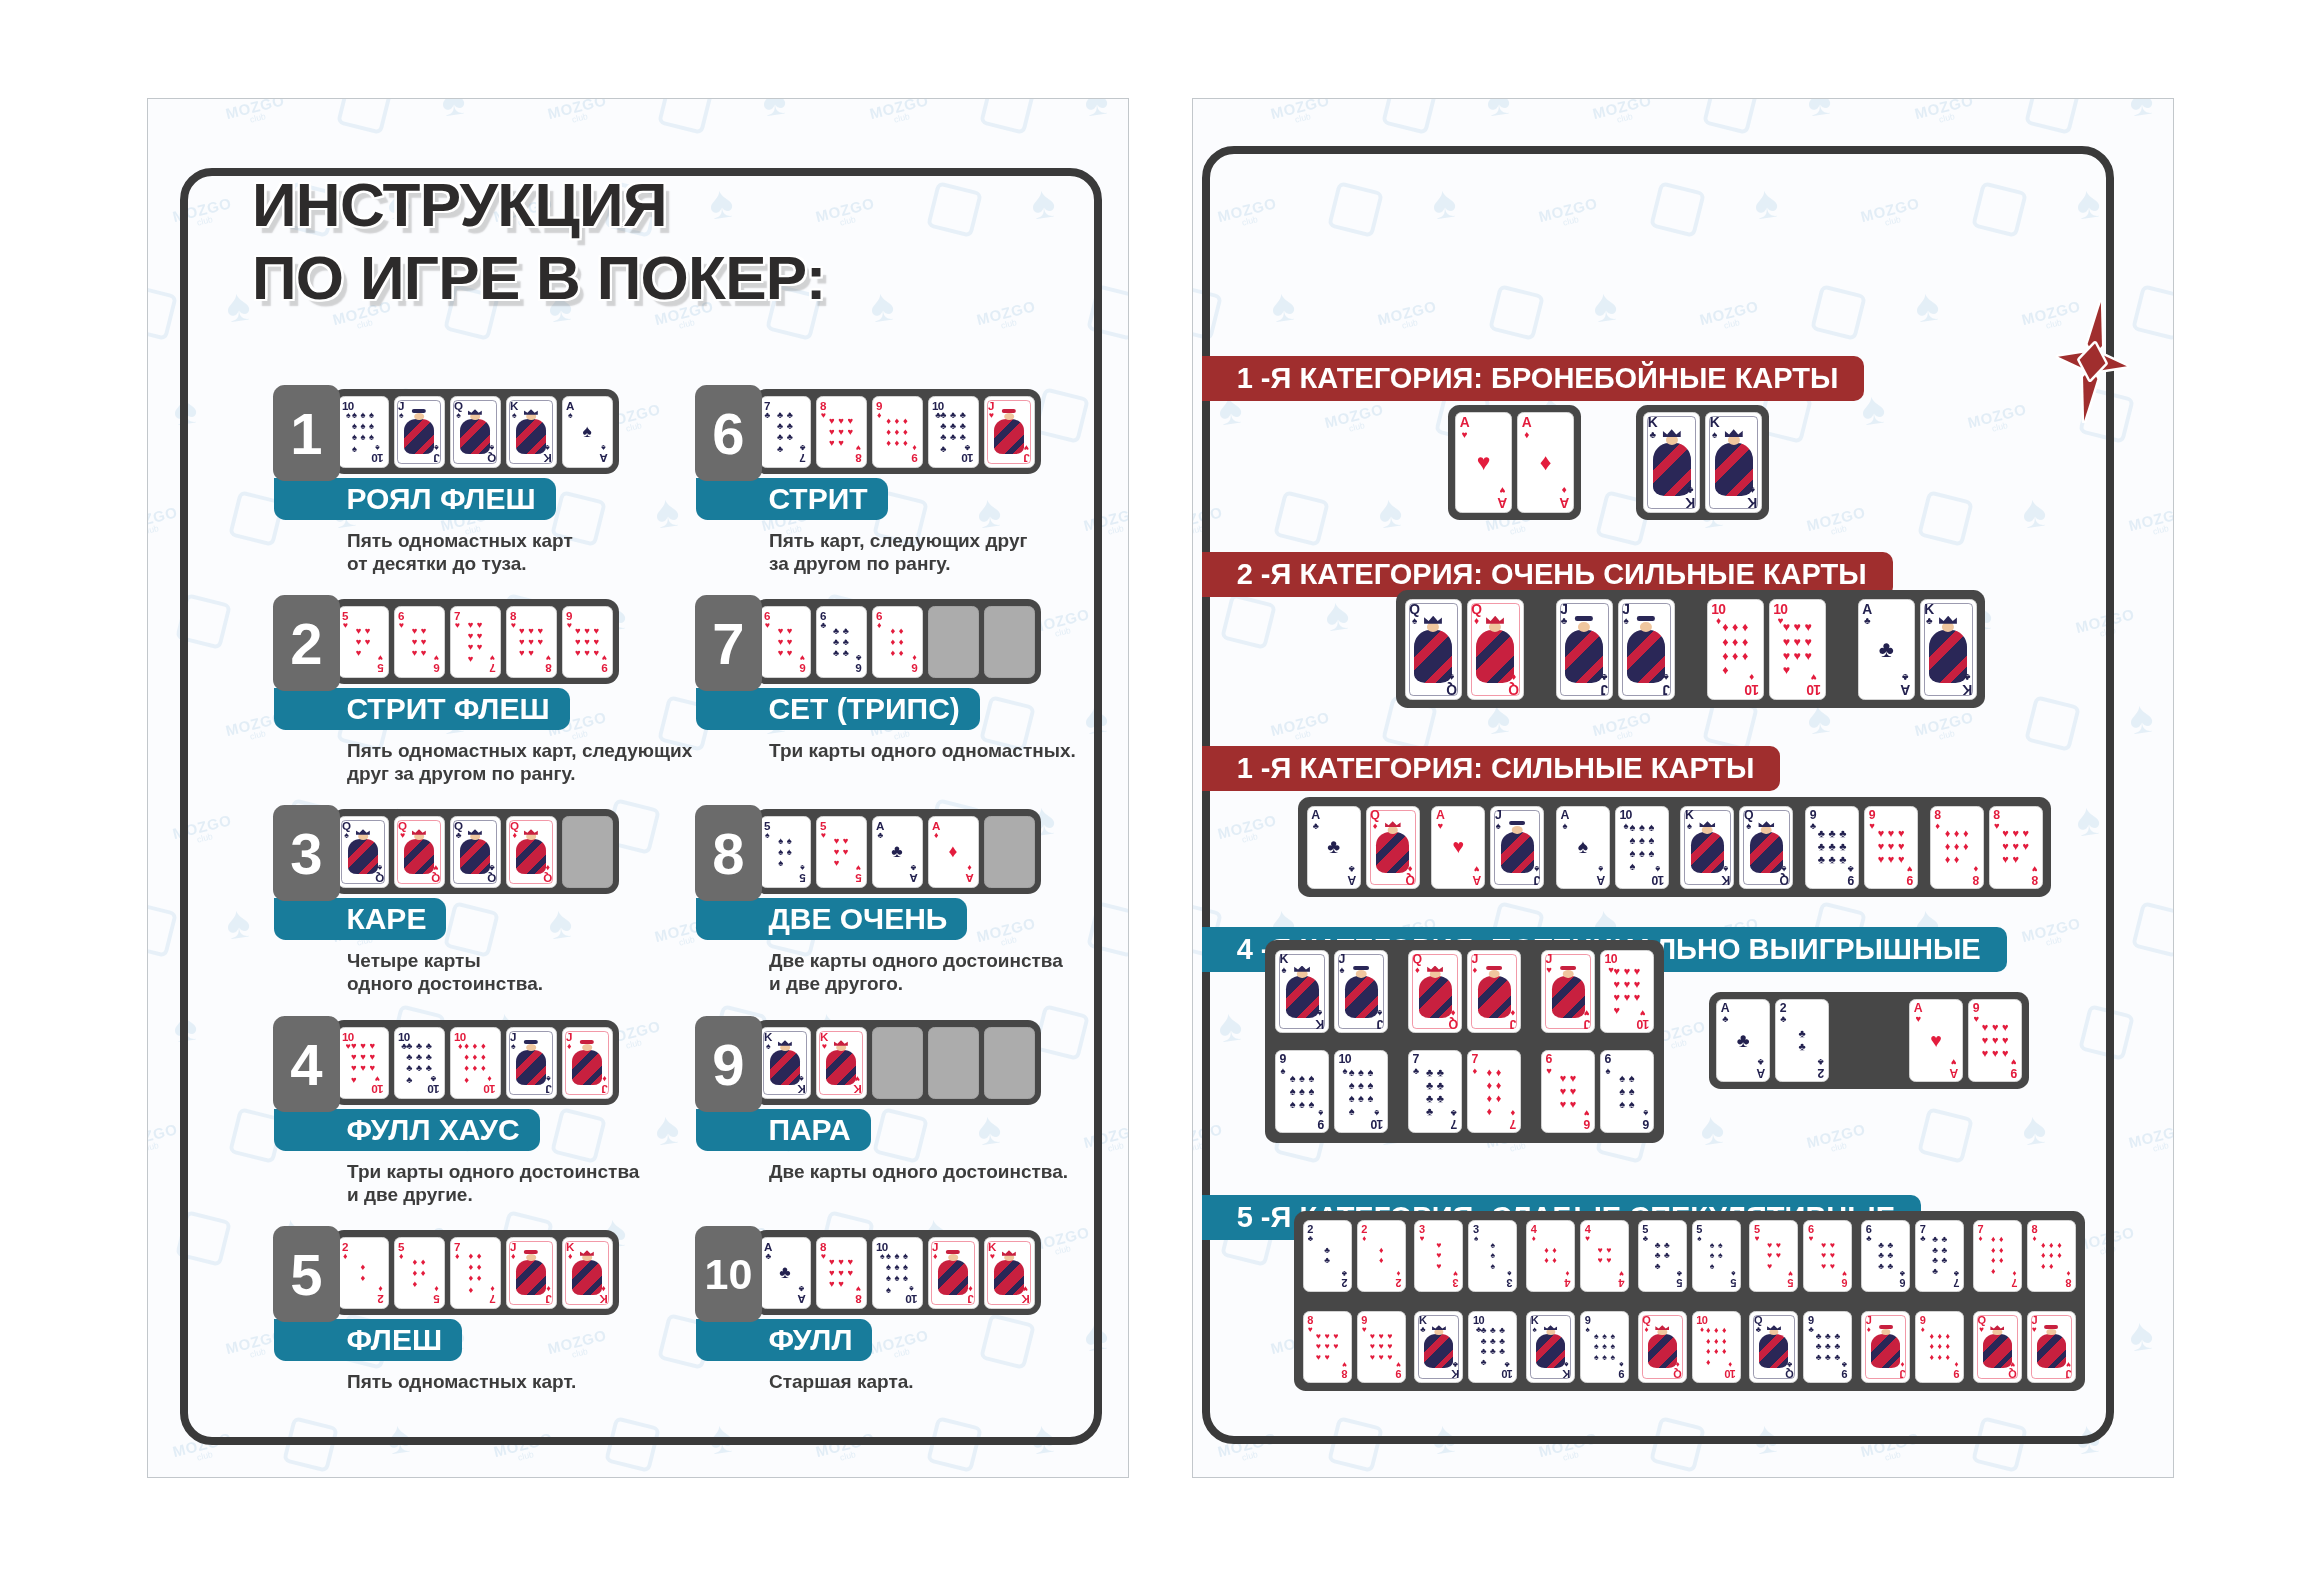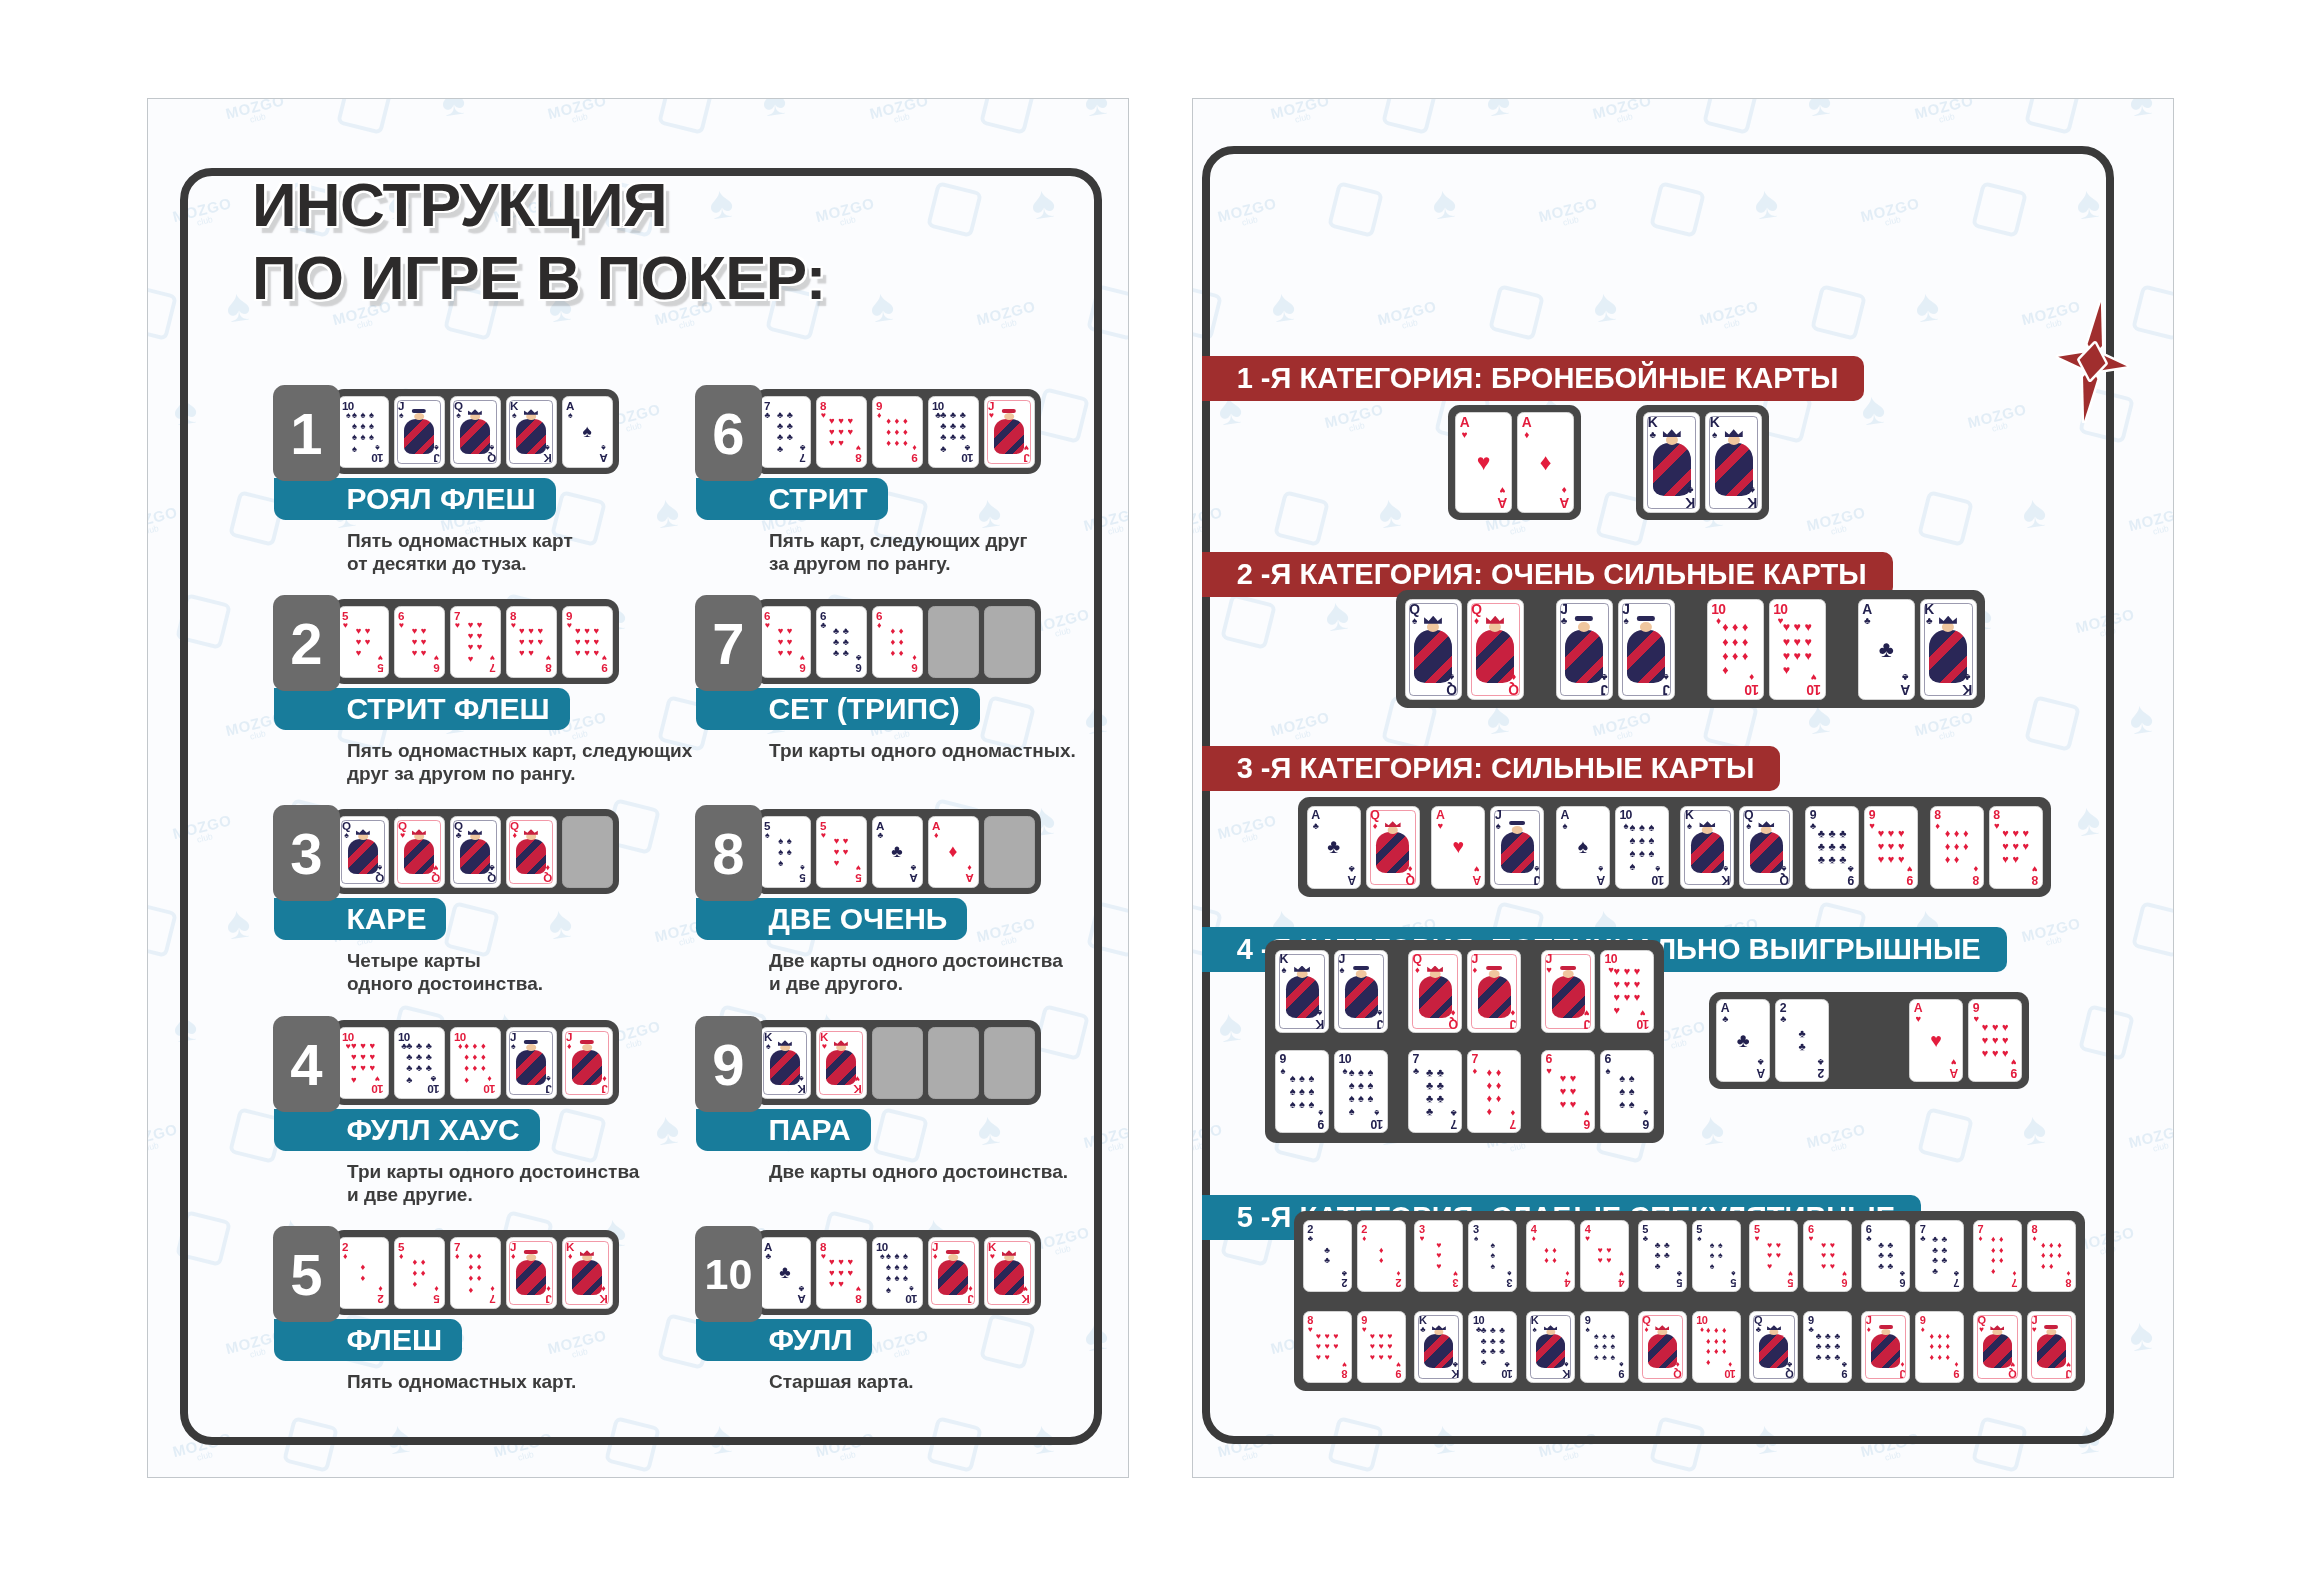--- a/index.html
+++ b/index.html
@@ -1534,21 +1534,21 @@
               </div>
               <div class="inf"></div>
               <div class="cnr br">
                 <span class="r">K</span>
                 <span class="s">♣</span>
               </div>
             </div>
           </div>
         </div>
       </div>
-      <div class="banner red" style="left: 8.7px; top: 647px;">3 -Я КАТЕГОРИЯ: СИЛЬНЫЕ КАРТЫ</div>
+      <div class="banner red" style="left: 8.7px; top: 647px;">1 -Я КАТЕГОРИЯ: СИЛЬНЫЕ КАРТЫ</div>
       <div class="tray" style="left: 105px; top: 698px; padding: 8.7px; row-gap: 0px;">
         <div class="trow" style="column-gap: 11.6px;">
           <div class="pair">
             <div class="card cmd navy">
               <div class="cnr tl">
                 <span class="r">A</span>
                 <span class="s">♣</span>
               </div>
               <div class="mid">
                 <span class="ace">♣</span>

